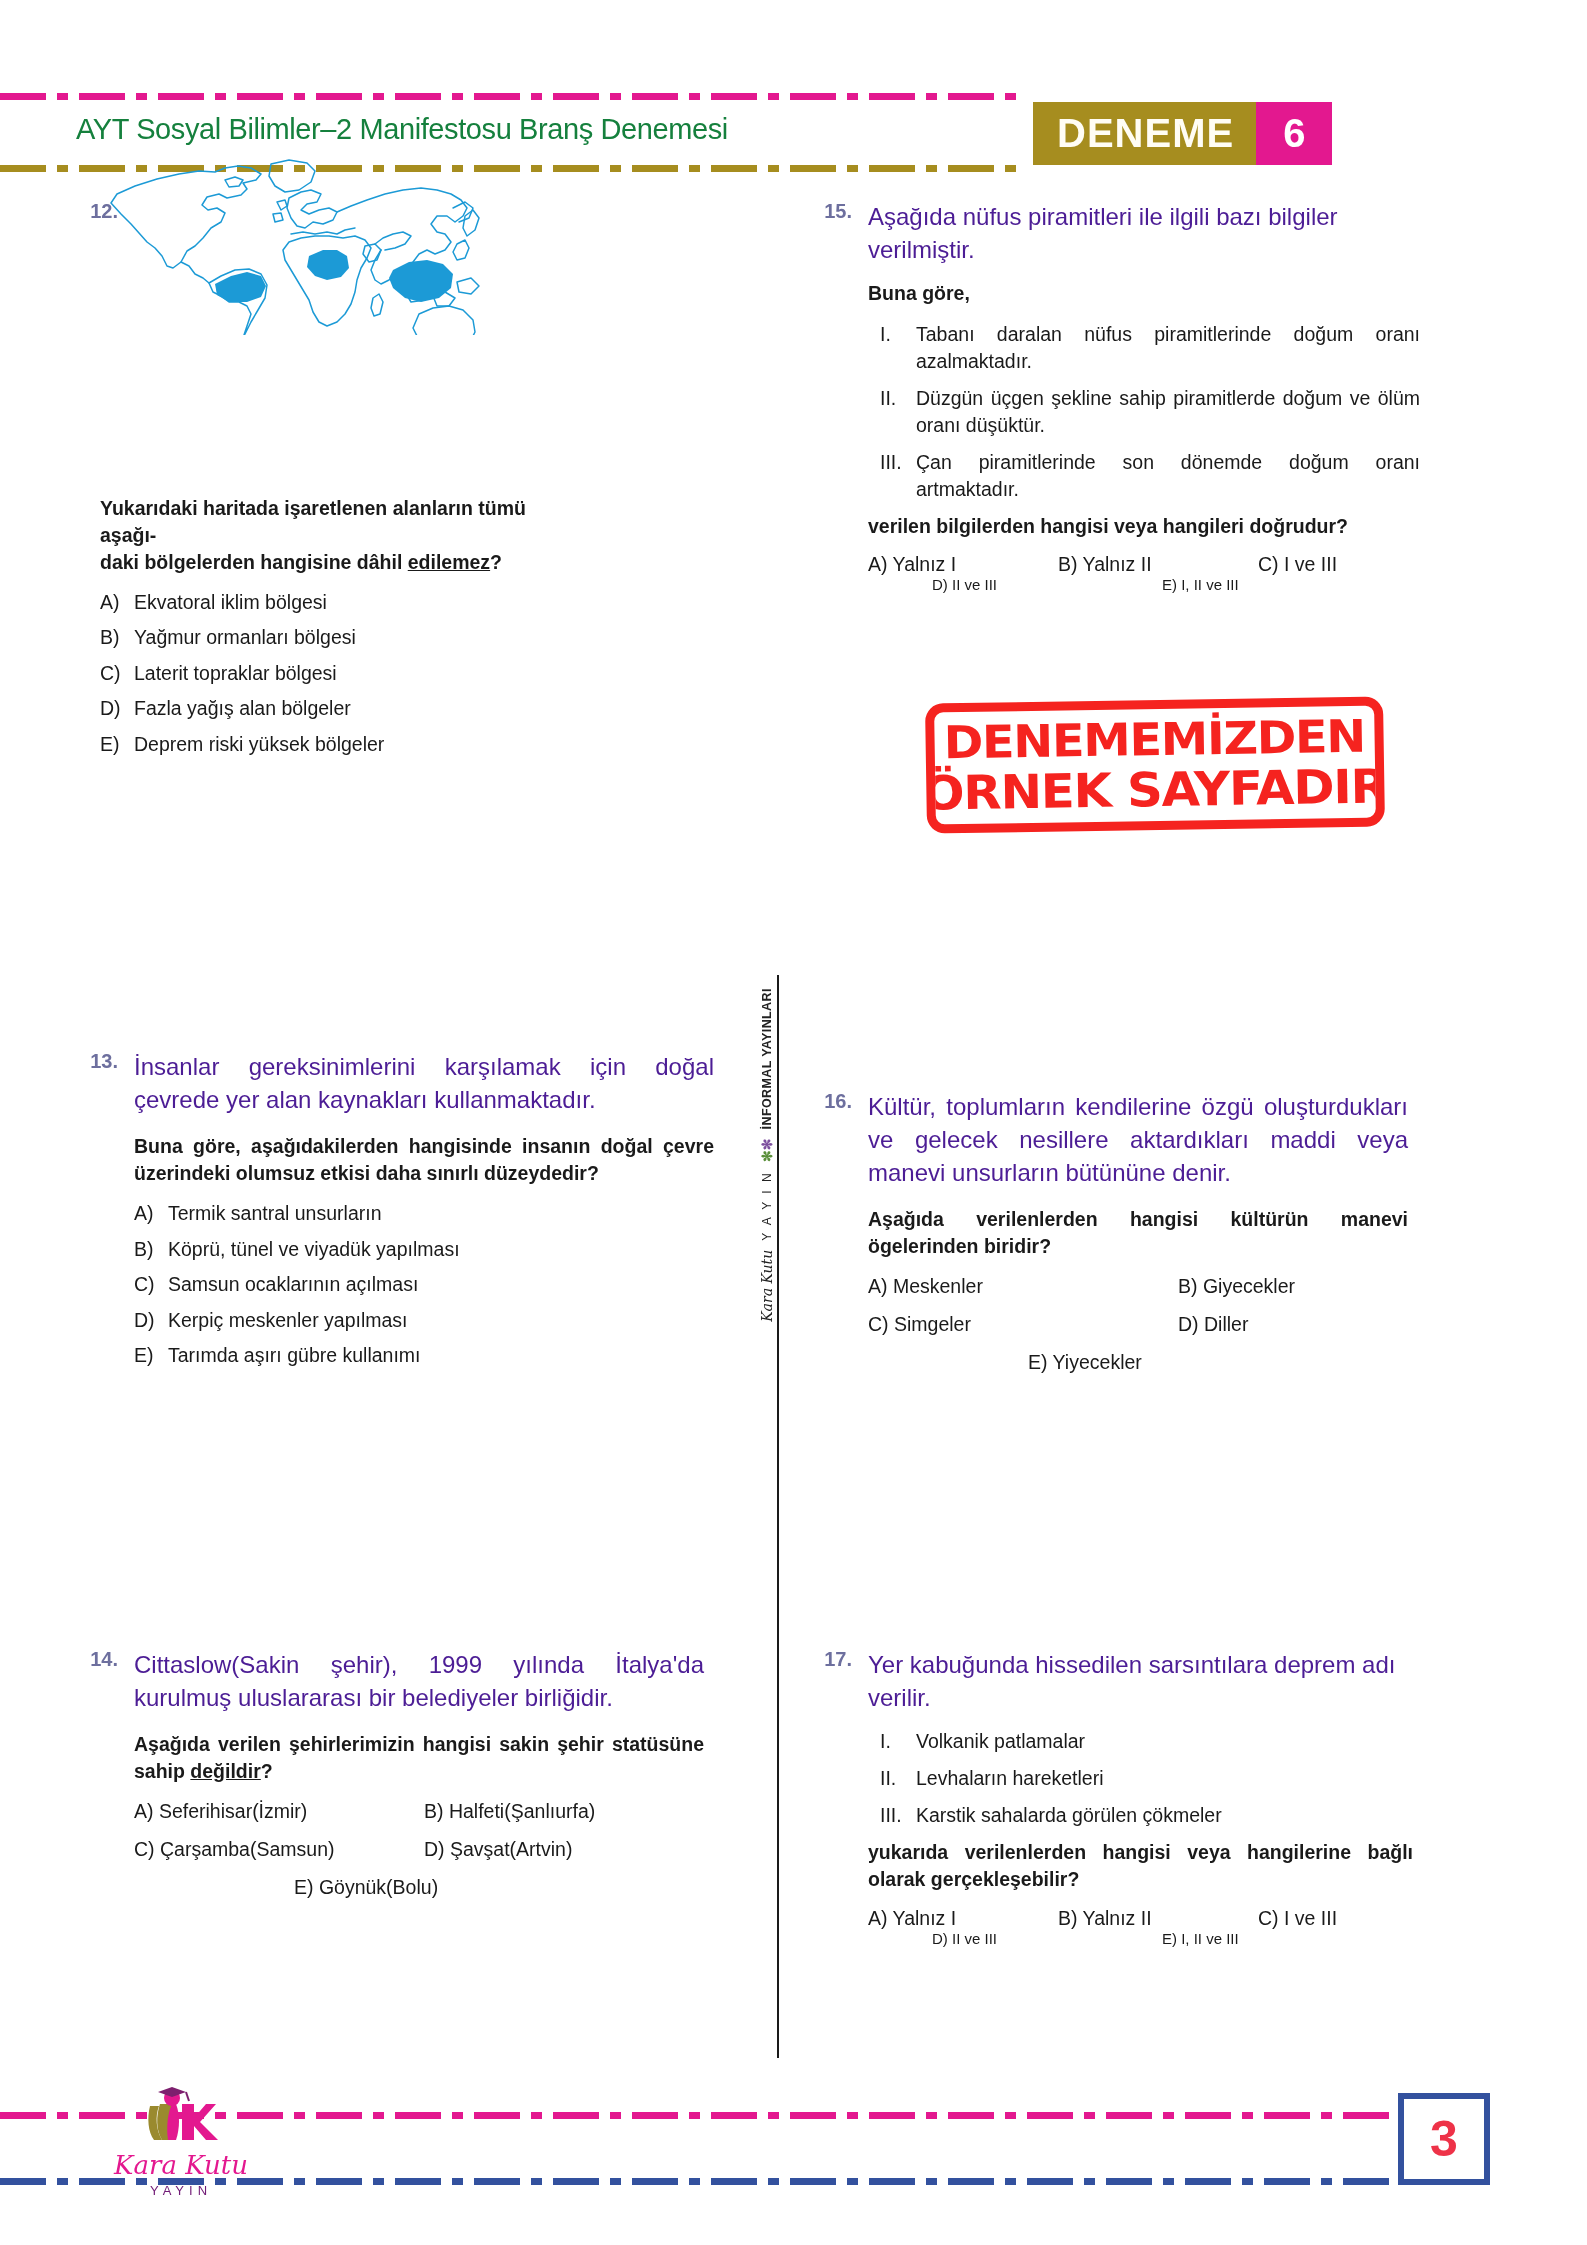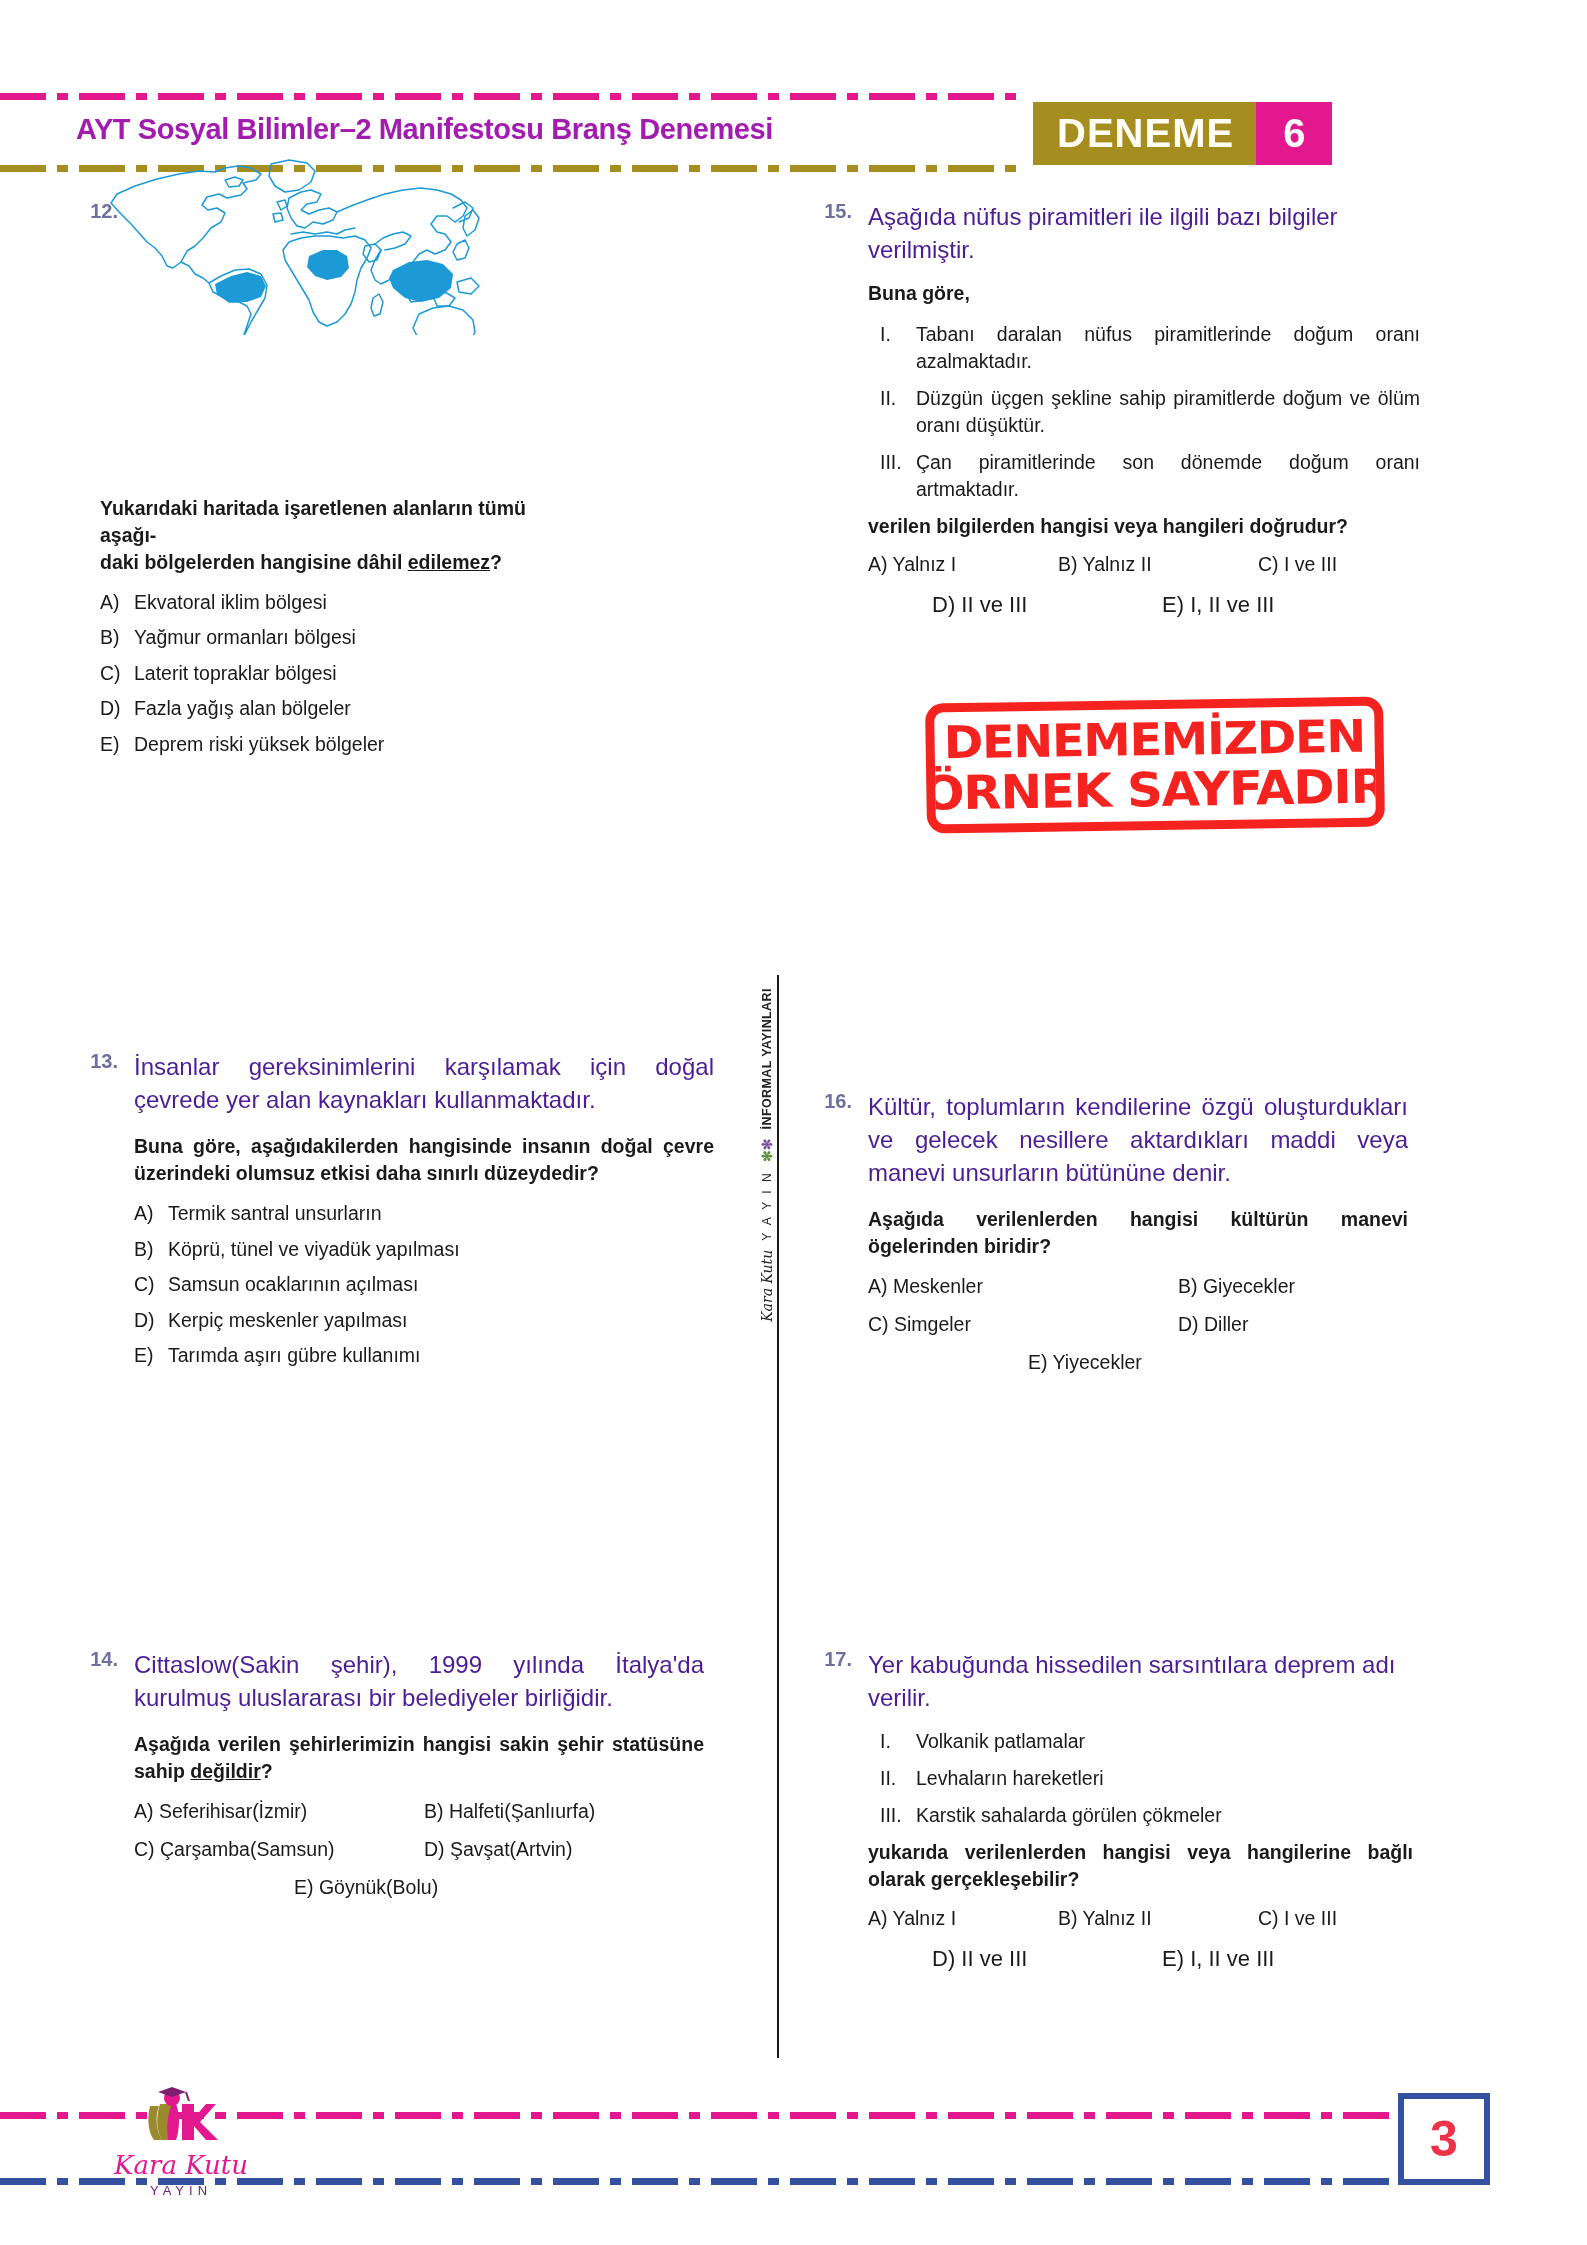--- a/index.html
+++ b/index.html
@@ -24,22 +24,22 @@
   .hdr-dash-gold {
     position: absolute; left: 0; top: 165px; width: 1026px; height: 7px;
     background: repeating-linear-gradient(to right,
       #a68d1f 0px, #a68d1f 46px, transparent 46px, transparent 57px,
       #a68d1f 57px, #a68d1f 68px, transparent 68px, transparent 79px,
       #a68d1f 79px, #a68d1f 125px, transparent 125px, transparent 136px,
       #a68d1f 136px, #a68d1f 147px, transparent 147px, transparent 158px);
   }
   .hdr-title {
     position: absolute; left: 76px; top: 113px;
-    font-size: 29px; font-weight: bold; letter-spacing: -0.4px;
-    color: #a21caf; white-space: nowrap;
+    font-size: 29px; font-weight: normal; letter-spacing: -0.4px;
+    color: #15803d; white-space: nowrap;
   }
   .deneme-badge {
     position: absolute; left: 1033px; top: 102px;
     height: 63px; display: flex; align-items: stretch;
   }
   .deneme-badge .dn-word {
     background: #a68d1f; color: #fffdf4;
     font-size: 40px; font-weight: bold; letter-spacing: 1px;
     padding: 0 22px 0 24px; display: flex; align-items: center;
   }
@@ -93,21 +93,21 @@
   .opts-grid .gcell { font-size: 19.5px; }
 
   .roman-list { margin-top: 14px; }
   .roman-item { display: flex; font-size: 19.5px; line-height: 1.38; margin-bottom: 10px; }
   .roman-item .rn { width: 36px; flex: none; text-align: left; }
   .roman-item .rt { flex: 1; text-align: justify; }
   .roman-item.nj .rt { text-align: left; }
 
   
   .abc-row { display: flex; font-size: 19.5px; margin-top: 14px; }
-  .de-row { display: flex; font-size: 22px; margin-top: 16px; }
+  .de-row { display: flex; font-size: 15px; margin-top: 0; }
 
   
   .stamp {
     position: absolute; left: 926px; top: 700px;
     width: 458px; height: 130px;
     border: 9px solid #f5231f; border-radius: 18px;
     display: flex; flex-direction: column; align-items: center; justify-content: center;
     transform: rotate(-0.9deg);
     color: #f5231f; overflow: hidden;
   }

